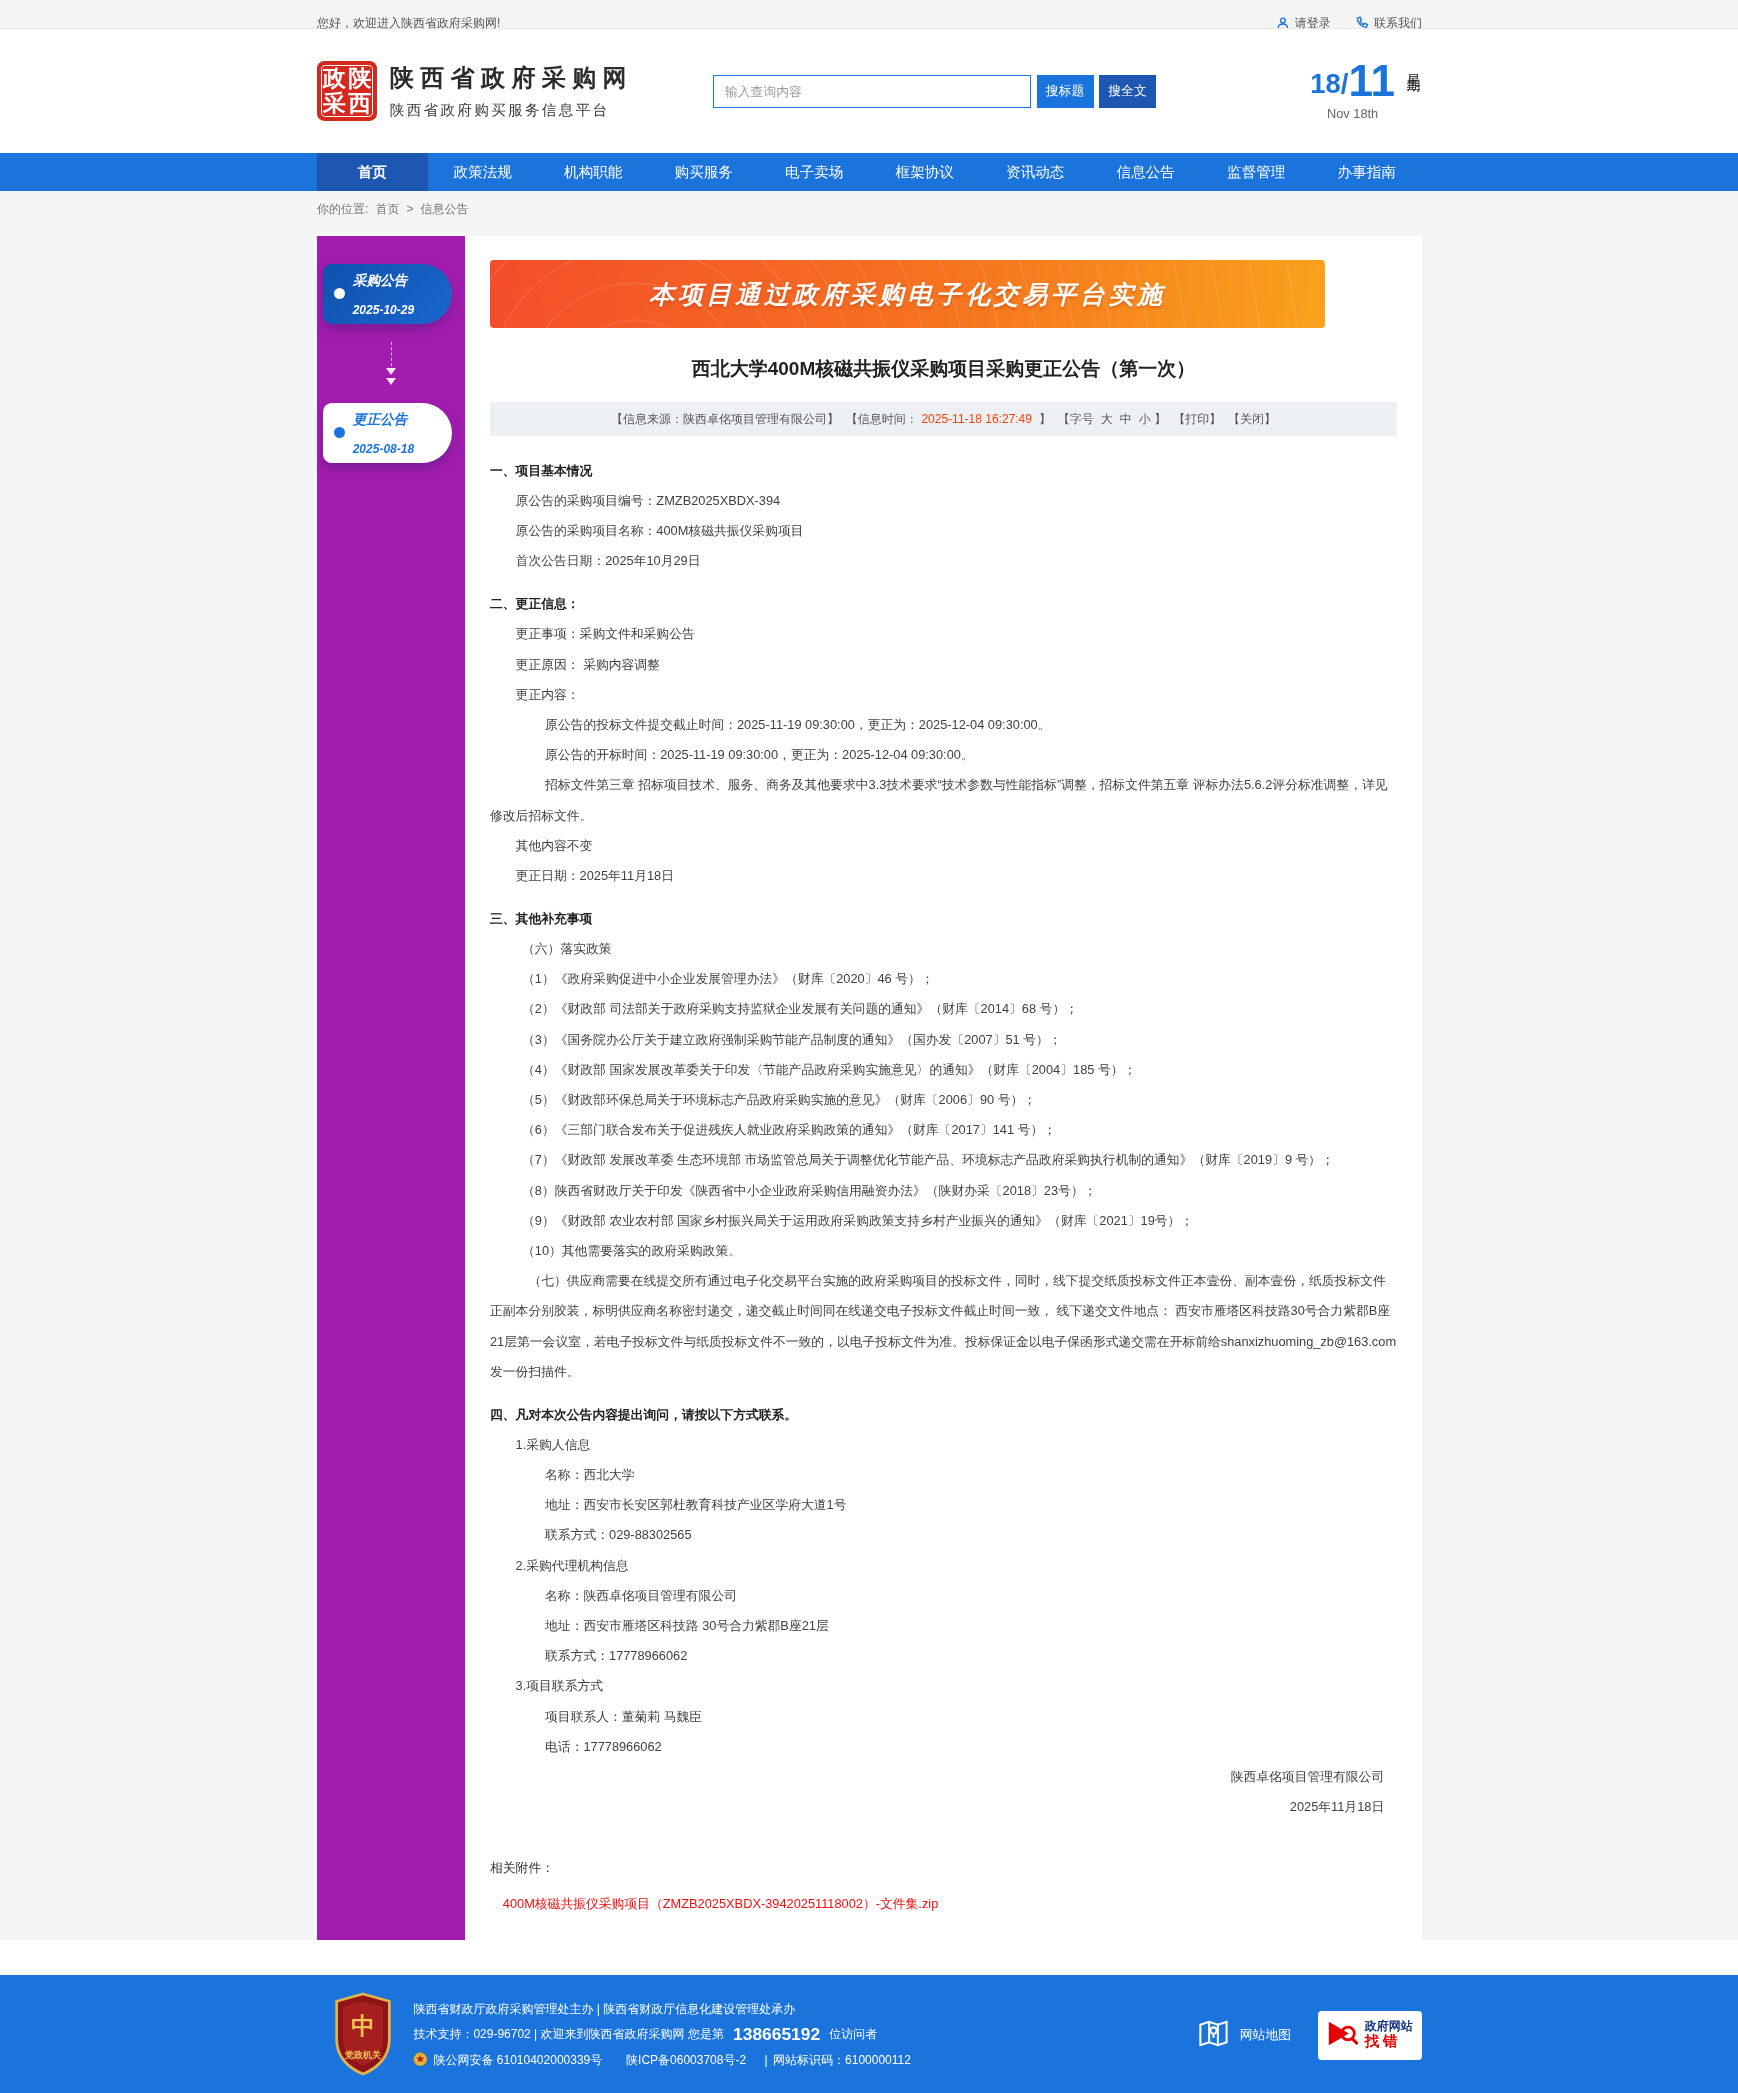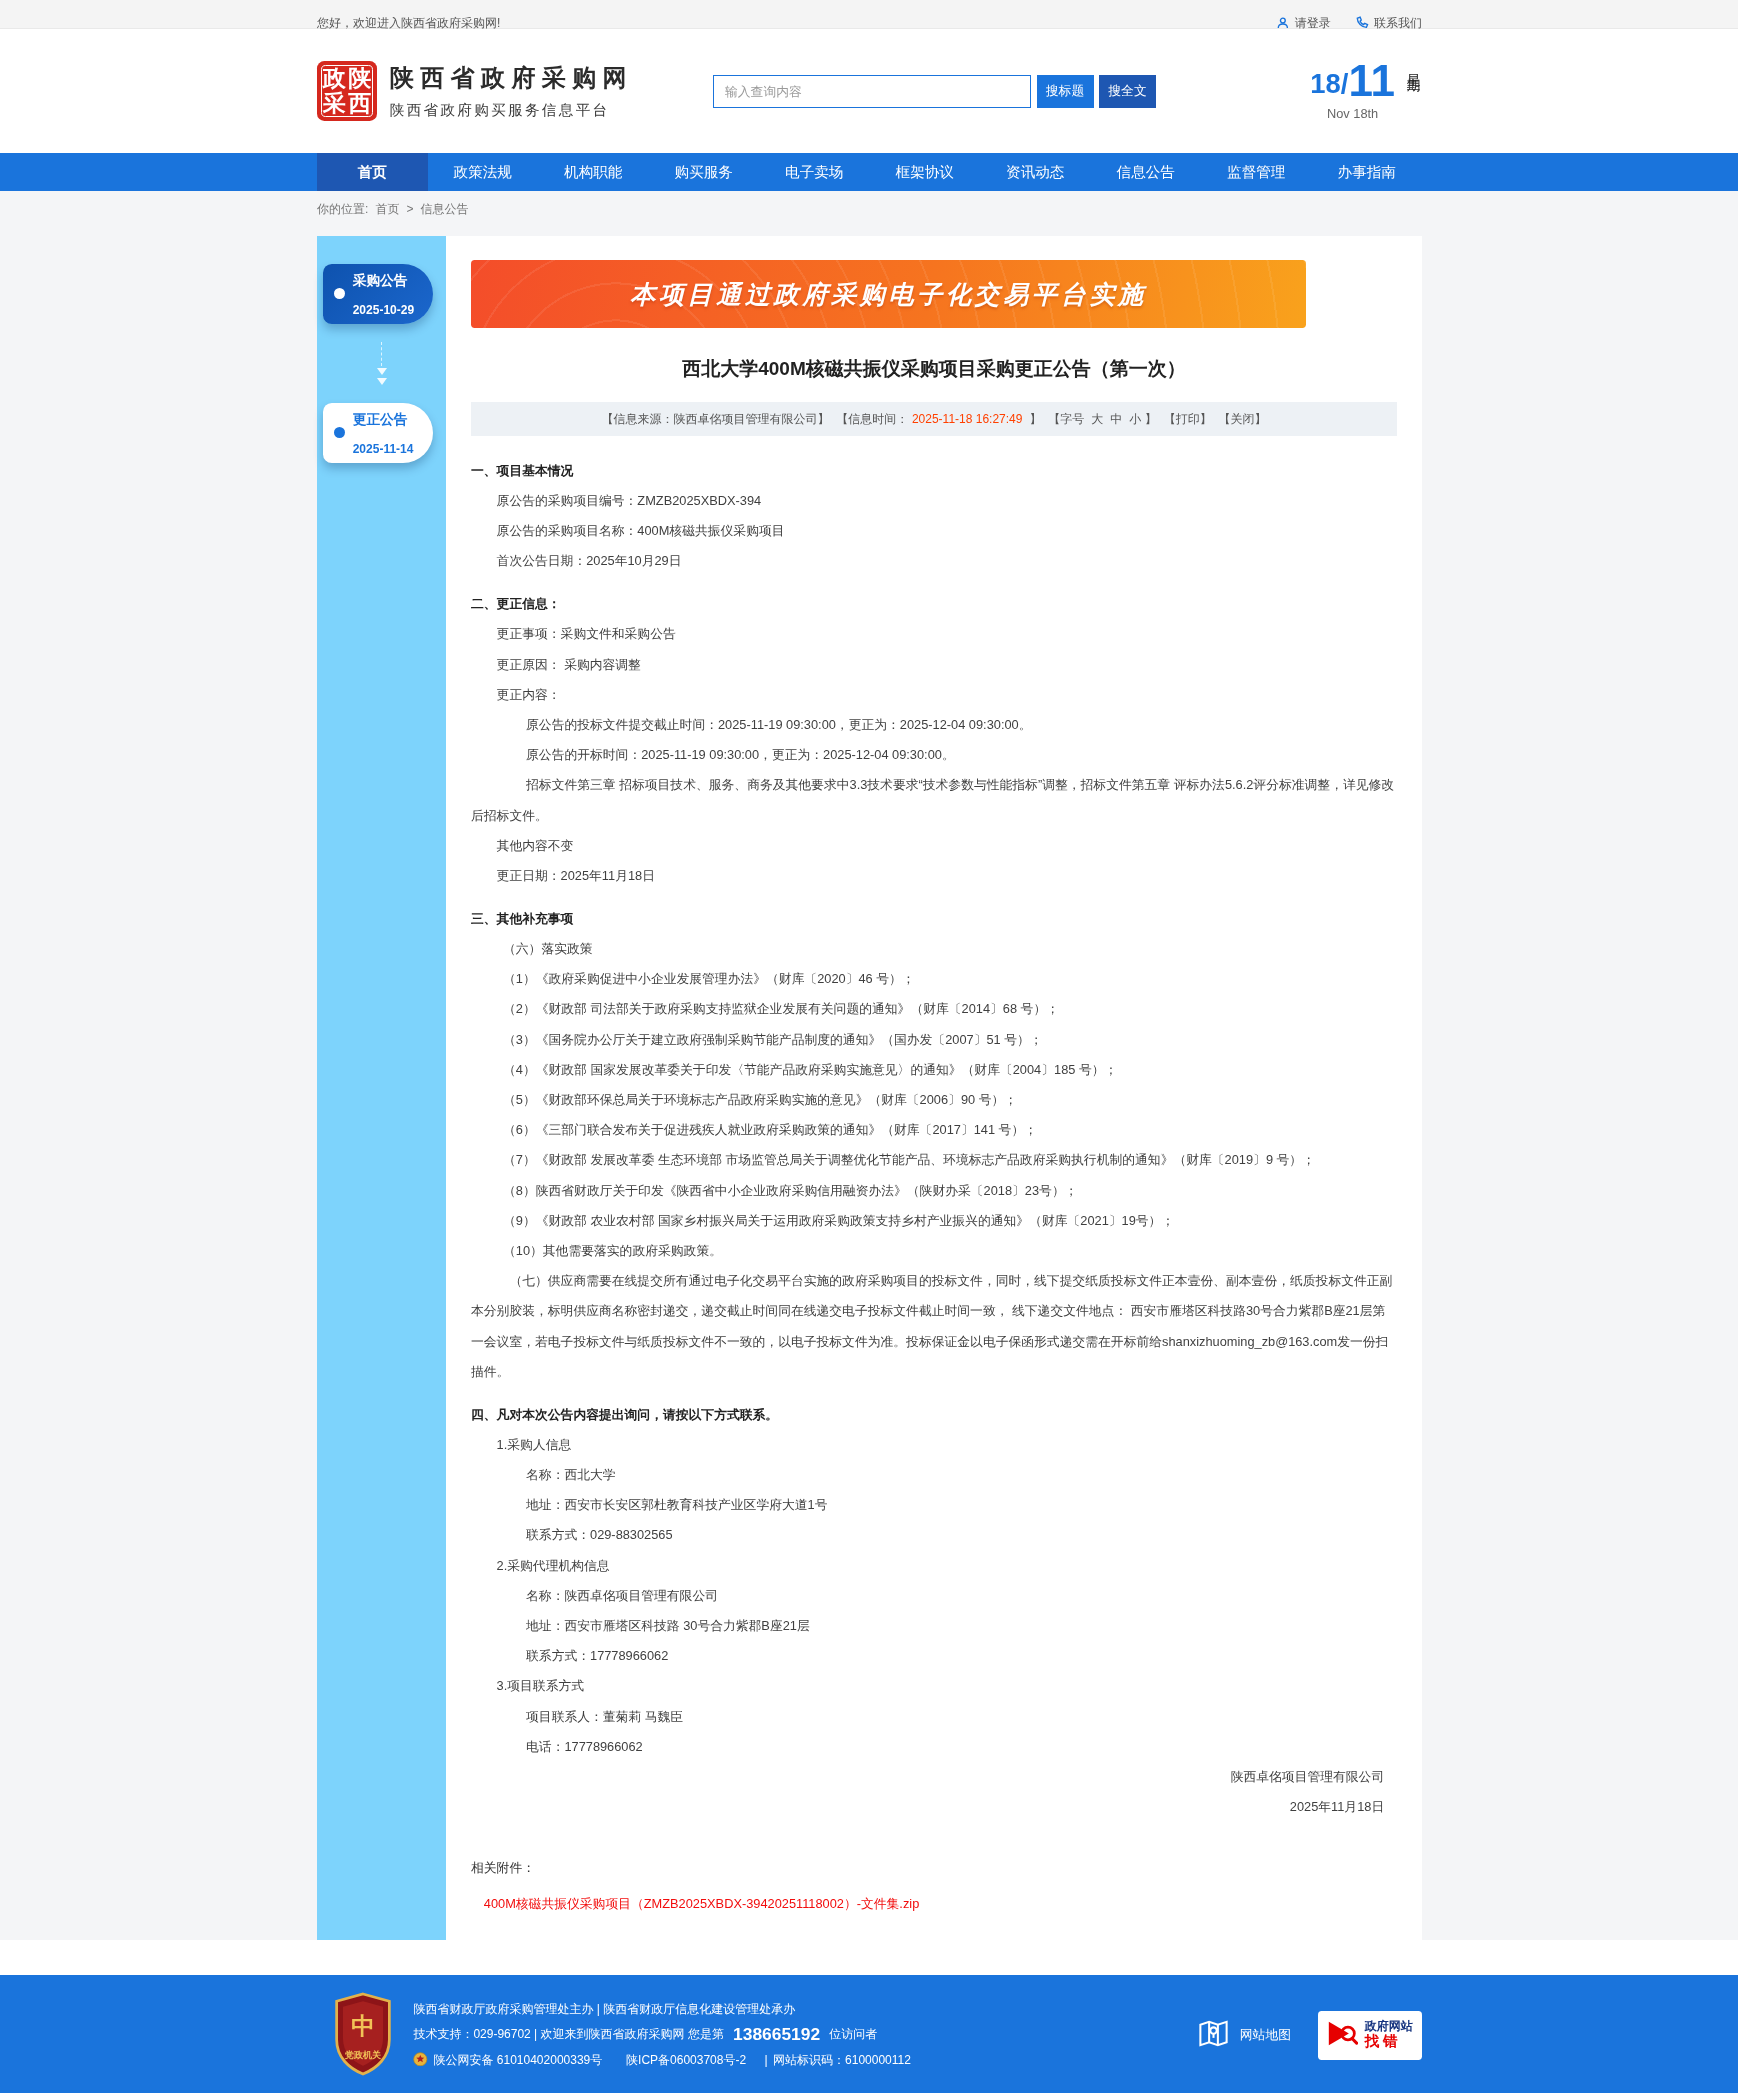--- a/index.html
+++ b/index.html
@@ -45,21 +45,21 @@
 
   
   .main-bg { background:#f4f5f7; padding-bottom:0; }
   .breadcrumb { padding:10px 0 11px; font-size:12px; color:#777; }
   .breadcrumb span { margin-right:3.7px; }
   .bc-link { cursor:pointer; }
 
   .content-row { display:flex; align-items:stretch; margin-top:7.3px; }
 
   
-  .sidebar { width:129px; background:#7dd3fc; padding:27.4px 0 37px; flex:0 0 auto; }
+  .sidebar { width:148px; background:#a21caf; padding:27.4px 0 37px; flex:0 0 auto;font-style:italic; }
   .s-pill { margin:0 12.8px 0 5.5px; height:60px; border-radius:9.1px 31px 31px 9.1px; display:flex; align-items:center; gap:8.2px; padding-left:11px; cursor:pointer; }
   .s-pill.past { background:linear-gradient(135deg,#0e52ae,#1b67cd); box-shadow:0 5.5px 9.1px rgba(0,30,80,.25); color:#fff; }
   .s-pill.current { background:#fff; color:#1a74dc; box-shadow:0 5.5px 9.1px rgba(0,30,80,.25); }
   .s-dot { width:11px; height:11px; border-radius:50%; flex:0 0 auto; }
   .past .s-dot { background:#fff; }
   .current .s-dot { background:#1a74dc; }
   .s-title { font-size:13.7px; font-weight:bold; line-height:1.4; }
   .s-date { font-size:12px; font-weight:bold; margin-top:13px; }
   .t-arrow { height:79px; display:flex; flex-direction:column; align-items:center; justify-content:center; }
   .t-dash { width:0; height:24px; border-left:1.8px dashed rgba(255,255,255,.75); }
@@ -217,21 +217,21 @@
 
             <div class="t-arrow">
               <div class="t-dash"></div>
               <div class="t-tri"></div>
               <div class="t-tri"></div>
             </div>
             <div class="s-pill current">
               <span class="s-dot"></span>
               <span>
                 <div class="s-title">更正公告</div>
-                <div class="s-date">2025-11-14</div>
+                <div class="s-date">2025-08-18</div>
               </span>
             </div>
           </div>
       </div>
 
       <div class="panel">
         <div class="banner">
           <div class="banner-text">本项目通过政府采购电子化交易平台实施</div>
         </div>
 

